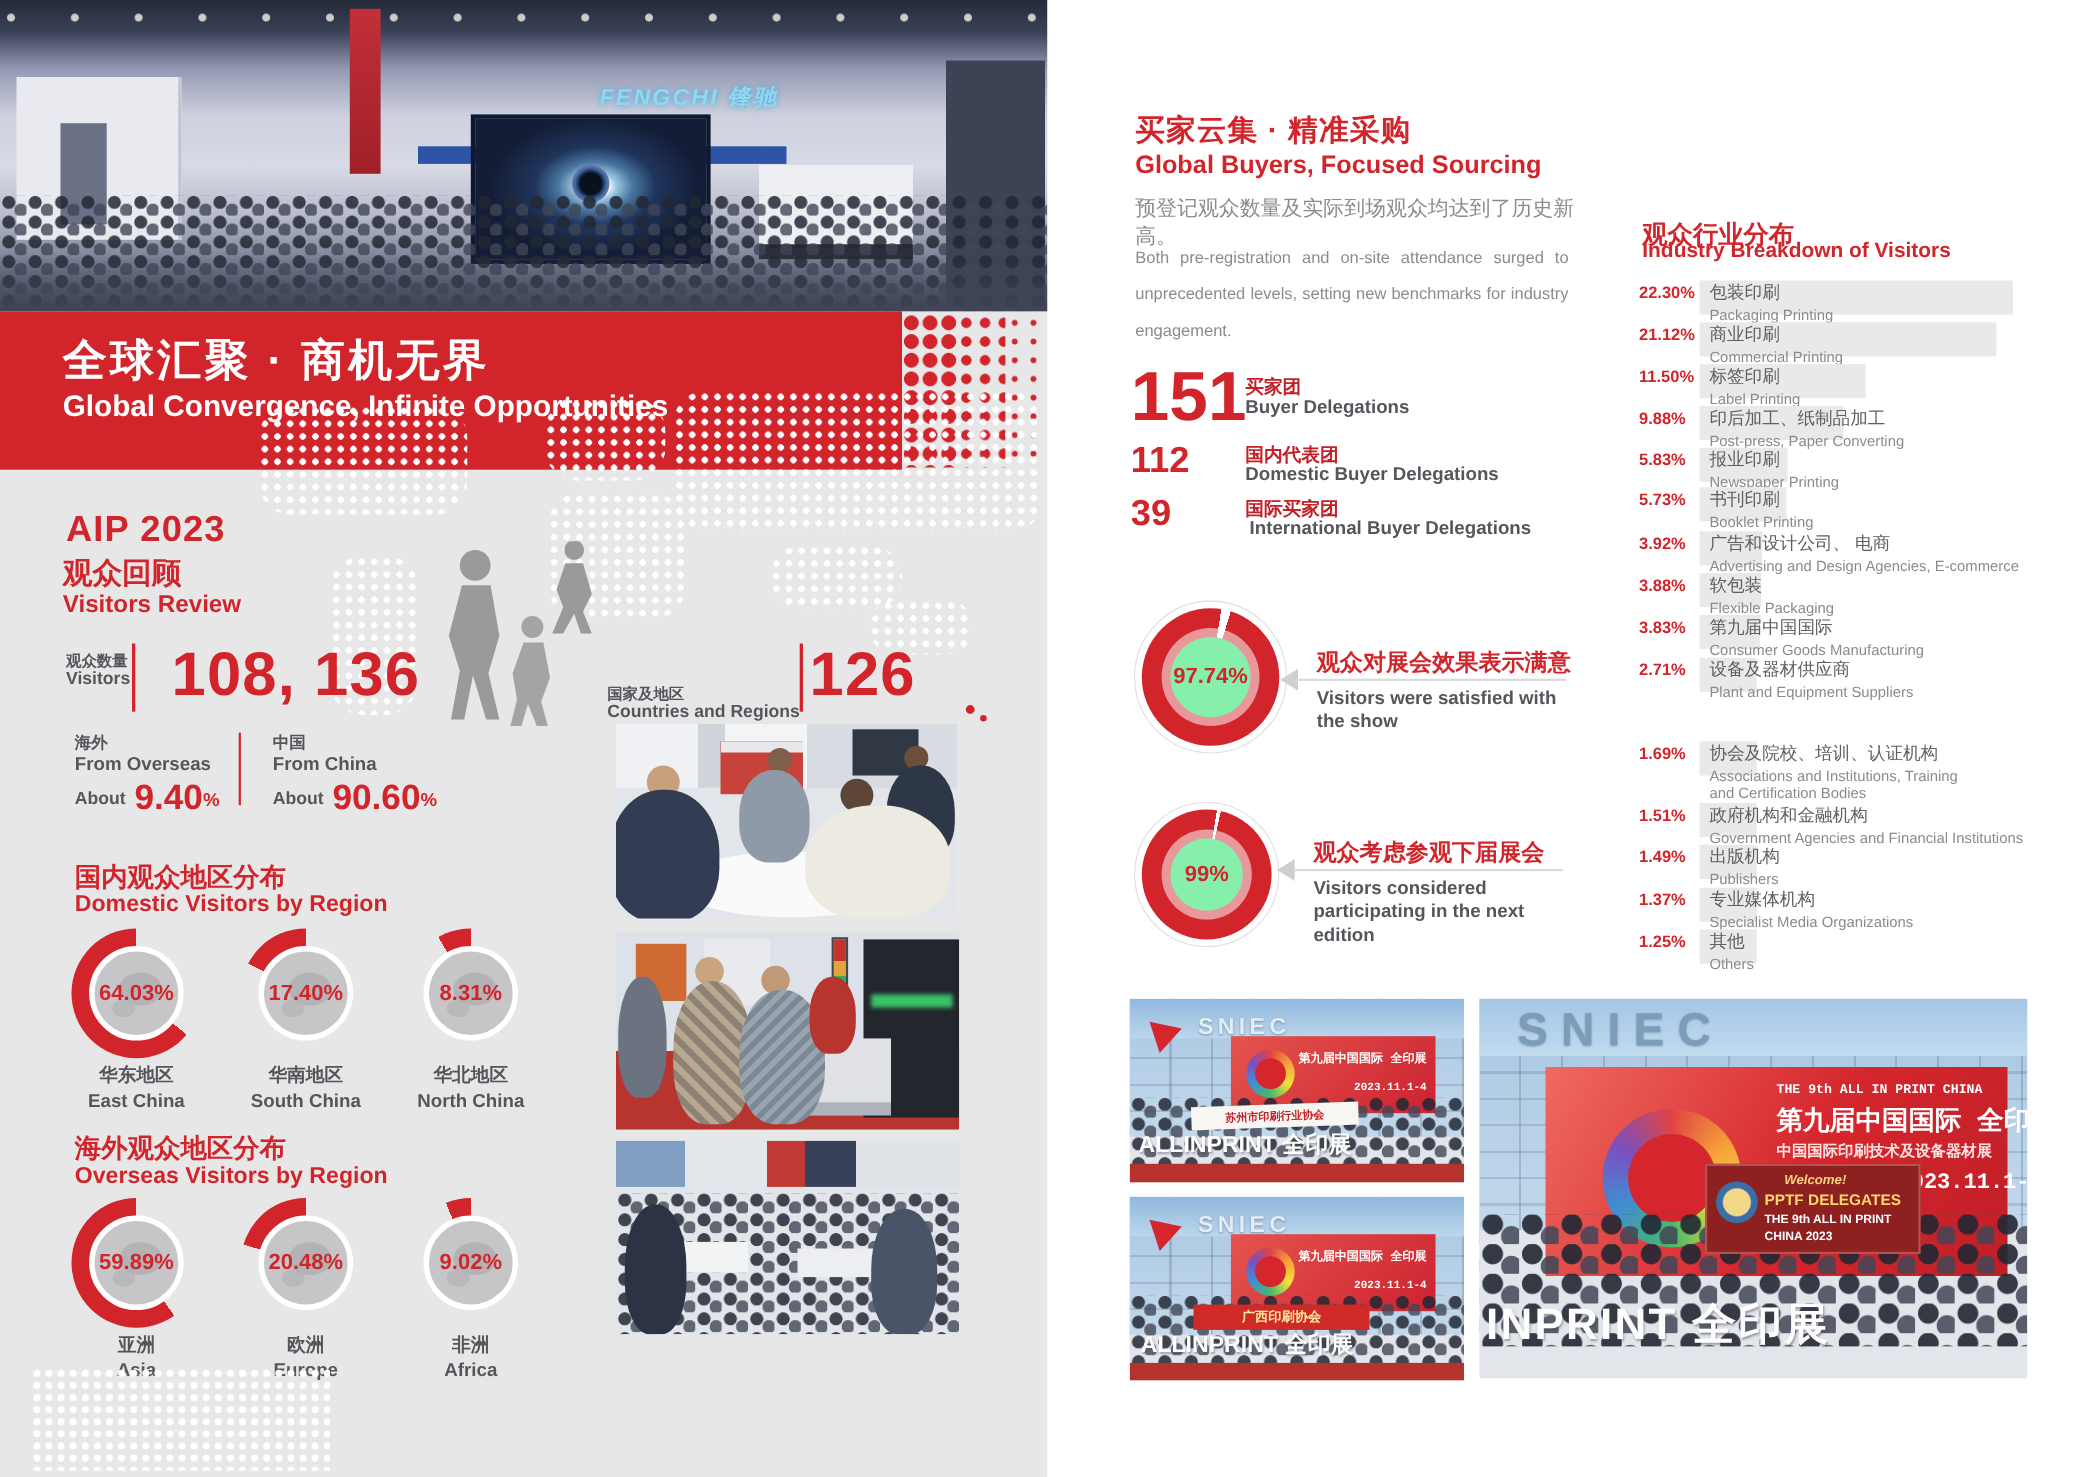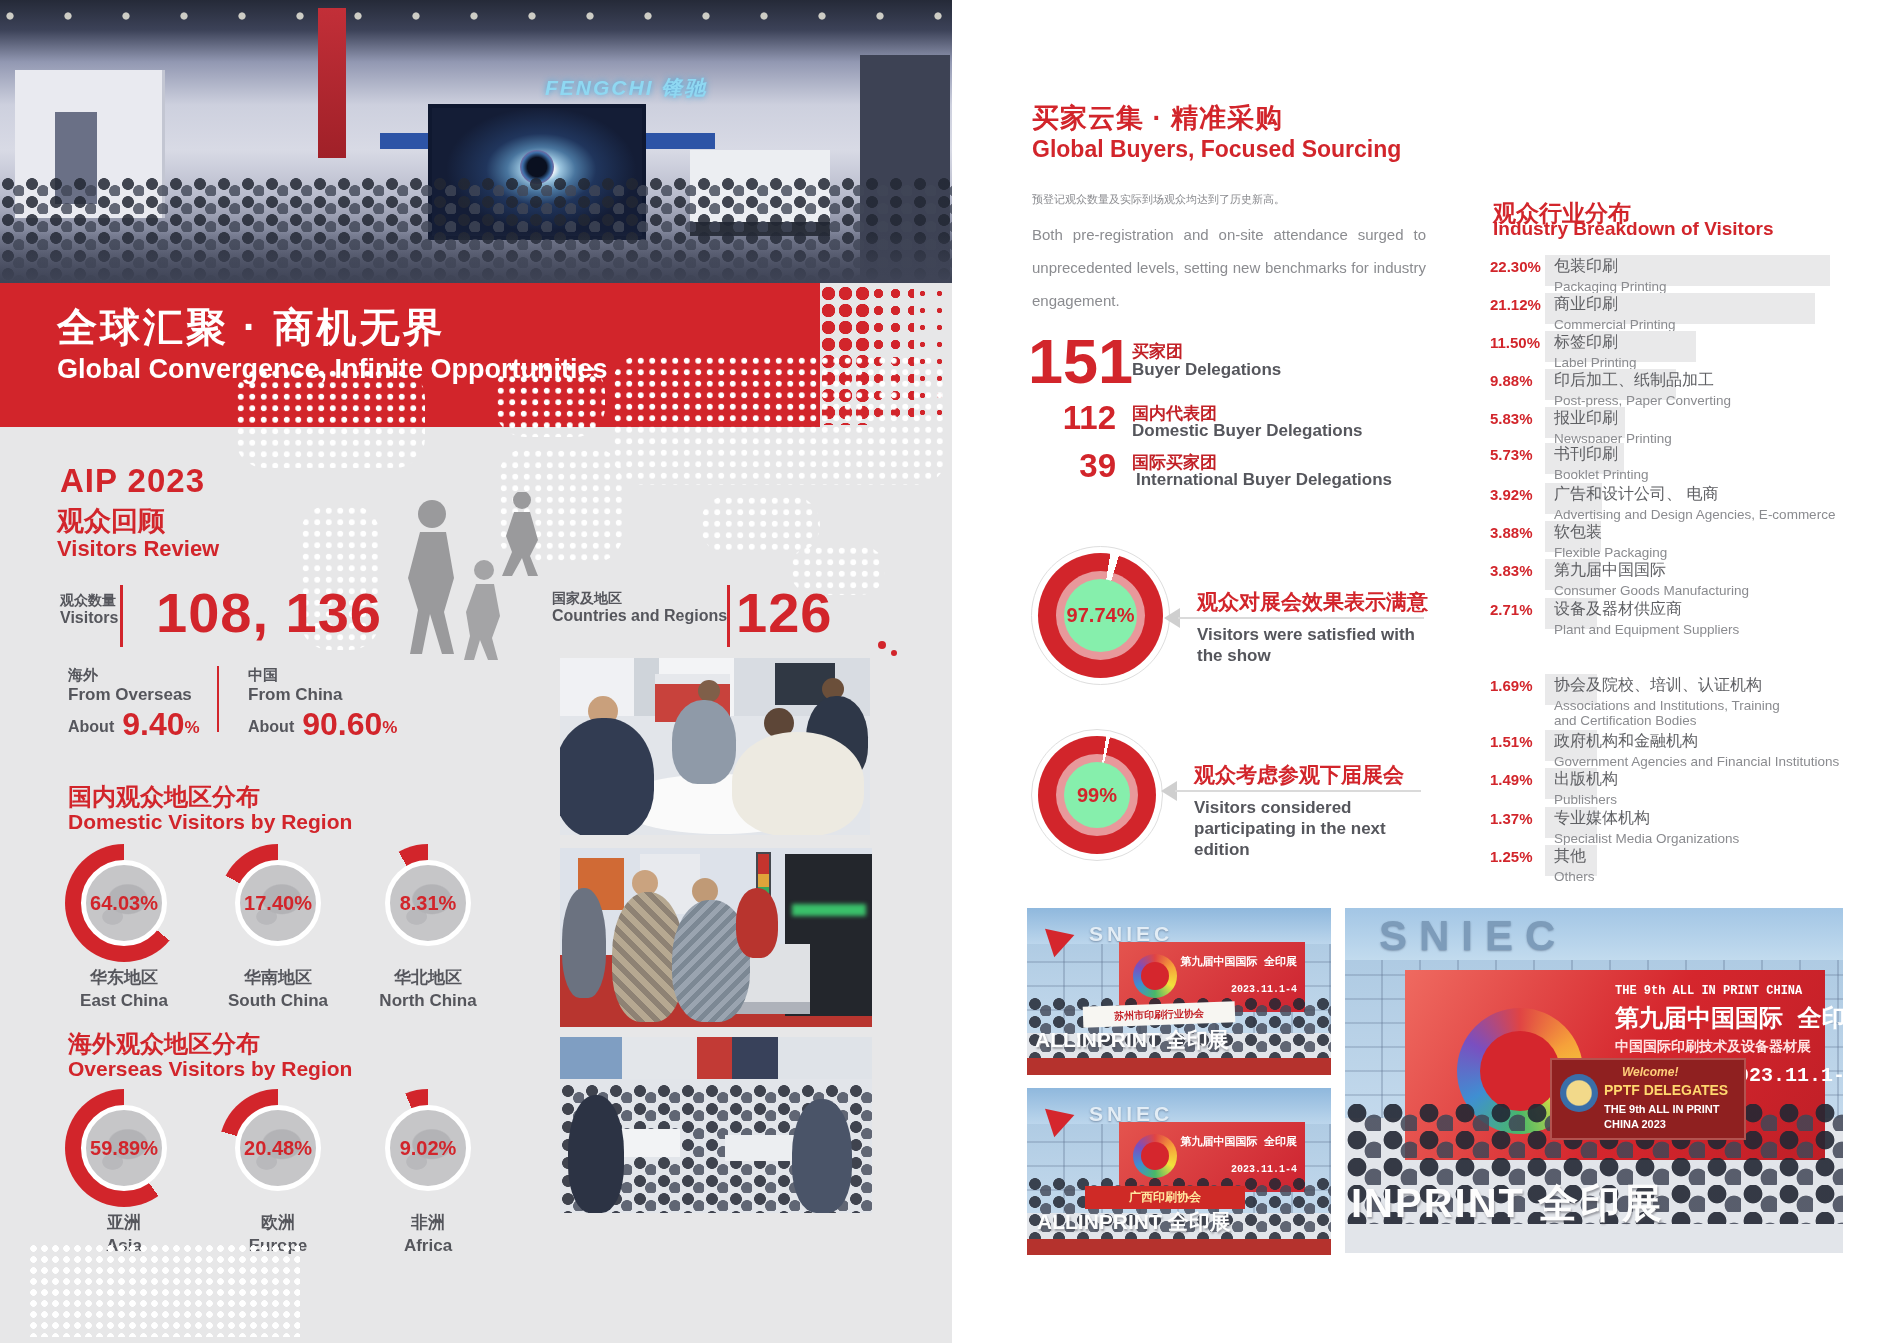--- a/index.html
+++ b/index.html
@@ -87,24 +87,24 @@
       radial-gradient(circle at 19px 13px, rgba(64,70,86,.8) 5.6px, transparent 6.2px);
     background-size:24px 18px;}
 
   
   .white-dotgrid{background-image:radial-gradient(circle,#fff 3px,transparent 3.6px);background-size:11px 11px;}
   .reddot{border-radius:50%;background:var(--red);}
 
   
   .rp-title-zh{left:1032px;top:100px;font-size:27px;font-weight:bold;color:var(--red);letter-spacing:1px;}
   .rp-title-en{left:1032px;top:136px;font-size:23px;font-weight:bold;color:var(--red);}
-  .para-zh{left:1032px;top:192px;width:400px;font-size:11px;color:var(--gry);}
+  .para-zh{left:1032px;top:176px;width:400px;font-size:19px;color:var(--gry);}
   .para-en{left:1032px;top:218px;width:394px;font-size:15px;line-height:33px;color:var(--gry);text-align:justify;}
 
-  .deleg-num{position:absolute;text-align:right;width:88px;color:var(--red);font-weight:bold;}
+  .deleg-num{position:absolute;text-align:left;width:88px;color:var(--red);font-weight:bold;}
   .deleg-zh{position:absolute;font-size:17px;font-weight:bold;color:var(--red2);}
   .deleg-en{position:absolute;font-size:17px;font-weight:bold;color:var(--dk);}
 
   .bigdonut{border-radius:50%;background:#fff;border:1px solid #dedede;}
   .bd-red{position:absolute;inset:6px;border-radius:50%;}
   .bd-pink{position:absolute;inset:24px;border-radius:50%;}
   .bd-hole{position:absolute;inset:32px;border-radius:50%;background:#86efac;display:flex;align-items:center;justify-content:center;}
   .bd-pct{font-size:20px;font-weight:bold;color:var(--red);white-space:nowrap;}
 
   .callout{width:270px;height:100px;}
@@ -197,21 +197,21 @@
       <g fill="#a4a4a6">
         <circle cx="86" cy="78" r="10"></circle>
         <path d="M78 92 L96 92 L102 124 L94 146 L100 168 L90 168 L82 148 L76 168 L66 168 L72 144 L68 120 Z"></path>
       </g>
       <g fill="#9a9a9c">
         <circle cx="124" cy="8" r="9"></circle>
         <path d="M116 20 L132 20 L140 48 L132 64 L140 84 L130 84 L124 66 L114 84 L104 84 L114 60 L108 44 Z"></path>
       </g>
     </svg>
 
-    <div class="abs" style="left:552px;top:590px">
+    <div class="abs" style="left:552px;top:622px">
       <div class="stat-label-sm">国家及地区</div>
       <div class="stat-label-lg">Countries and Regions</div>
     </div>
     <div class="abs vline" style="left:727px;top:585px;height:62px"></div>
     <div class="abs bignum" style="left:736px;top:583px">126</div>
 
     <div class="abs" style="left:68px;top:666px">
       <div class="os-zh">海外</div>
       <div class="os-en">From Overseas</div>
       <div class="about-row" style="margin-top:3px">

